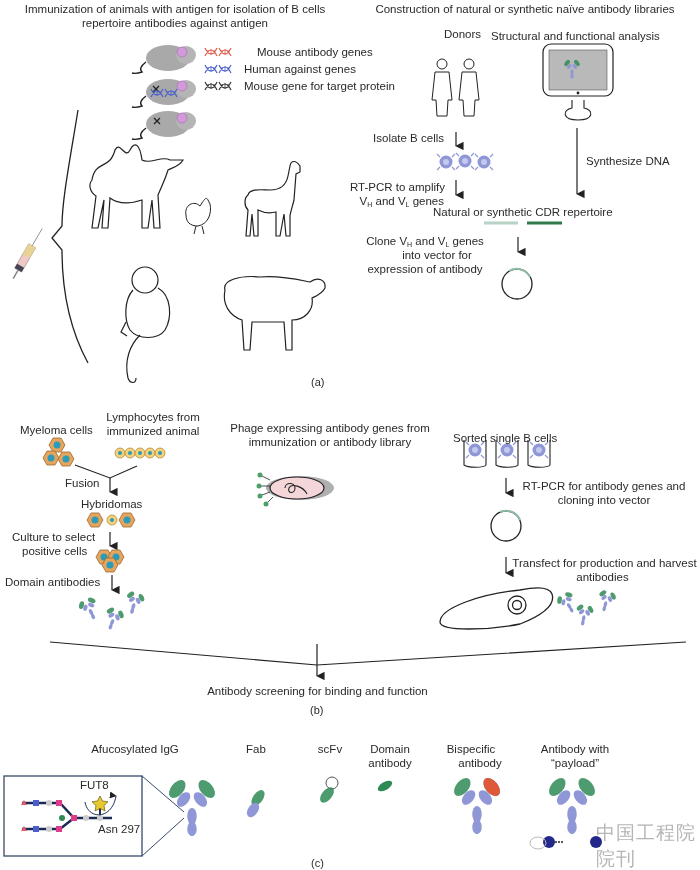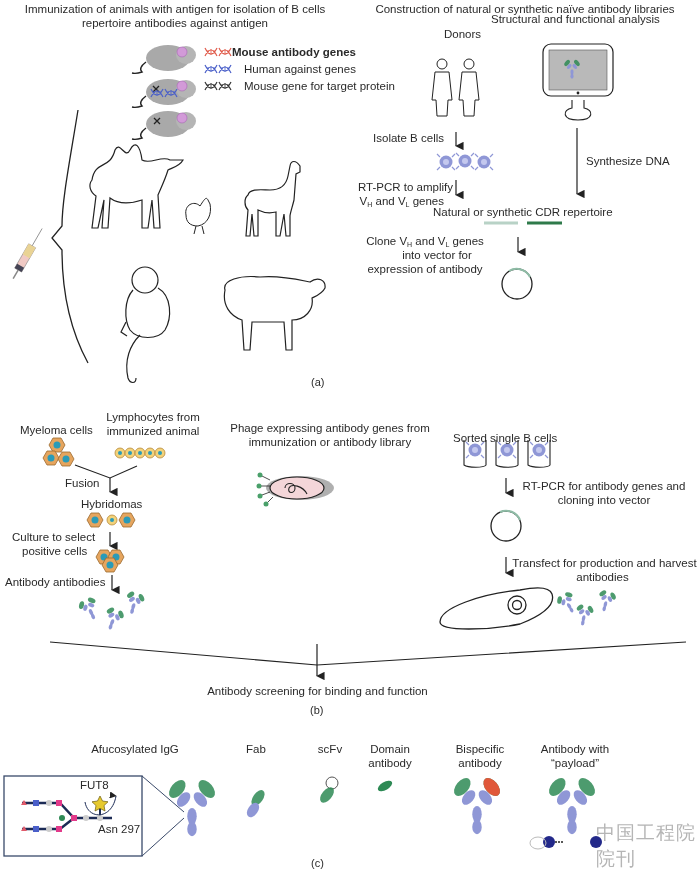--- a/index.html
+++ b/index.html
@@ -277,64 +277,64 @@
     <circle cx="596" cy="842" r="6" fill="#23298a"></circle>
     <line x1="555" y1="842" x2="563" y2="842" stroke="#222" stroke-width="1.5" stroke-dasharray="2,1"></line>
   </g>
   <g>
     <ellipse cx="538" cy="843" rx="8" ry="6" fill="none" stroke="#bbb" stroke-width="1"></ellipse>
   </g>
 </svg>
 
 <div class="t c" style="left:0;top:2px;width:350px;">Immunization of animals with antigen for isolation of B cells</div>
 <div class="t c" style="left:0;top:16px;width:350px;">repertoire antibodies against antigen</div>
-<div class="t" style="left:232px;top:45px;font-weight:bold;">Mouse antibody genes</div>
+<div class="t" style="left:257px;top:45px;">Mouse antibody genes</div>
 <div class="t" style="left:244px;top:62px;">Human against genes</div>
 <div class="t" style="left:244px;top:79px;">Mouse gene for target protein</div>
 
 <div class="t c" style="left:350px;top:2px;width:350px;">Construction of natural or synthetic naïve antibody libraries</div>
 <div class="t" style="left:436px;top:27px;padding-left:8px;">Donors</div>
-<div class="t" style="left:491px;top:12px;">Structural and functional analysis</div>
+<div class="t" style="left:491px;top:29px;">Structural and functional analysis</div>
 <div class="t r" style="left:350px;top:131px;width:94px;text-align:right;">Isolate B cells</div>
 <div class="t" style="left:586px;top:154px;">Synthesize DNA</div>
-<div class="t r" style="left:350px;top:180px;width:94px;margin-left:8px;">RT-PCR to amplify</div>
+<div class="t r" style="left:350px;top:180px;width:94px;">RT-PCR to amplify</div>
 <div class="t r" style="left:350px;top:194px;width:94px;"><span>V</span><span class="sub">H</span><span> and V</span><span class="sub">L</span><span> genes</span></div>
 <div class="t" style="left:433px;top:205px;">Natural or synthetic CDR repertoire</div>
 <div class="t c" style="left:355px;top:234px;width:140px;"><span>Clone V</span><span class="sub">H</span><span> and V</span><span class="sub">L</span><span> genes</span></div>
 <div class="t c" style="left:367px;top:248px;width:140px;">into vector for</div>
 <div class="t c" style="left:355px;top:262px;width:140px;">expression of antibody</div>
 <div class="t panel-label" style="left:311px;top:375px;">(a)</div>
 
 <div class="t" style="left:20px;top:423px;">Myeloma cells</div>
 <div class="t c" style="left:100px;top:410px;width:106px;">Lymphocytes from</div>
 <div class="t c" style="left:100px;top:424px;width:106px;">immunized animal</div>
 <div class="t" style="left:65px;top:476px;">Fusion</div>
 <div class="t" style="left:81px;top:497px;">Hybridomas</div>
 <div class="t" style="left:12px;top:530px;">Culture to select</div>
 <div class="t" style="left:22px;top:544px;">positive cells</div>
-<div class="t" style="left:5px;top:575px;">Antibody antibodies</div>
+<div class="t" style="left:5px;top:575px;">Domain antibodies</div>
 
 <div class="t c" style="left:200px;top:421px;width:260px;">Phage expressing antibody genes from</div>
 <div class="t c" style="left:200px;top:435px;width:260px;">immunization or antibody library</div>
 
 <div class="t" style="left:453px;top:431px;">Sorted single B cells</div>
 <div class="t c" style="left:514px;top:479px;width:180px;">RT-PCR for antibody genes and</div>
 <div class="t c" style="left:514px;top:493px;width:180px;">cloning into vector</div>
 <div class="t c" style="left:505px;top:556px;width:199px;">Transfect for production and harvest</div>
 <div class="t c" style="left:505px;top:570px;width:195px;">antibodies</div>
 
 <div class="t c" style="left:150px;top:684px;width:335px;">Antibody screening for binding and function</div>
 <div class="t panel-label" style="left:310px;top:703px;">(b)</div>
 
 <div class="t c" style="left:70px;top:742px;width:130px;">Afucosylated IgG</div>
 <div class="t c" style="left:236px;top:742px;width:40px;">Fab</div>
 <div class="t c" style="left:308px;top:742px;width:44px;">scFv</div>
 <div class="t c" style="left:360px;top:742px;width:60px;">Domain</div>
 <div class="t c" style="left:360px;top:756px;width:60px;">antibody</div>
-<div class="t c" style="left:445px;top:742px;width:70px;">Bispecific</div>
+<div class="t c" style="left:436px;top:742px;width:70px;">Bispecific</div>
 <div class="t c" style="left:445px;top:756px;width:70px;">antibody</div>
 <div class="t c" style="left:530px;top:742px;width:90px;">Antibody with</div>
 <div class="t c" style="left:530px;top:756px;width:90px;">“payload”</div>
 
 <div class="t" style="left:80px;top:778px;">FUT8</div>
 <div class="t" style="left:98px;top:822px;">Asn 297</div>
 <div class="t panel-label" style="left:311px;top:856px;">(c)</div>
 
 <div class="wm">中国工程院院刊</div>
 

